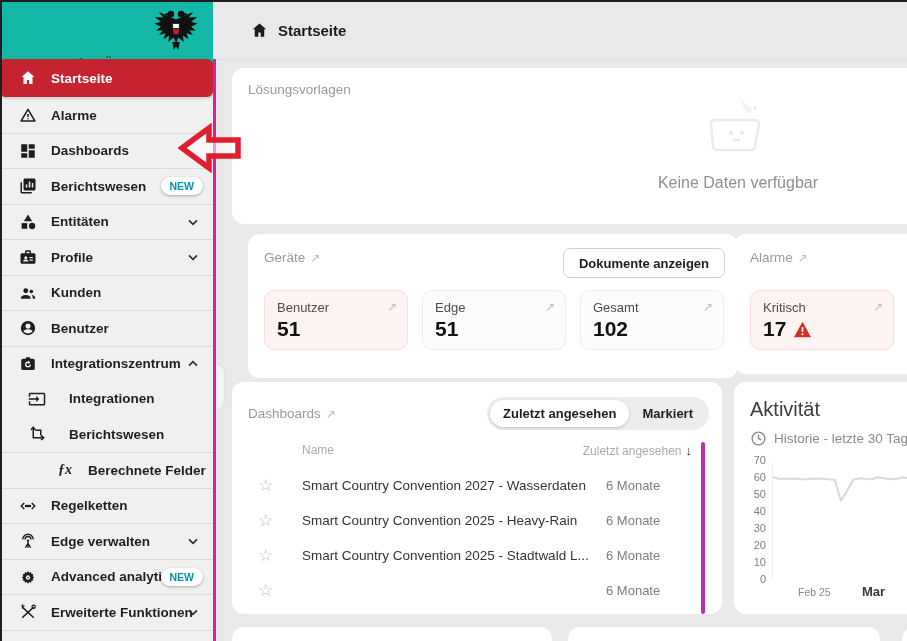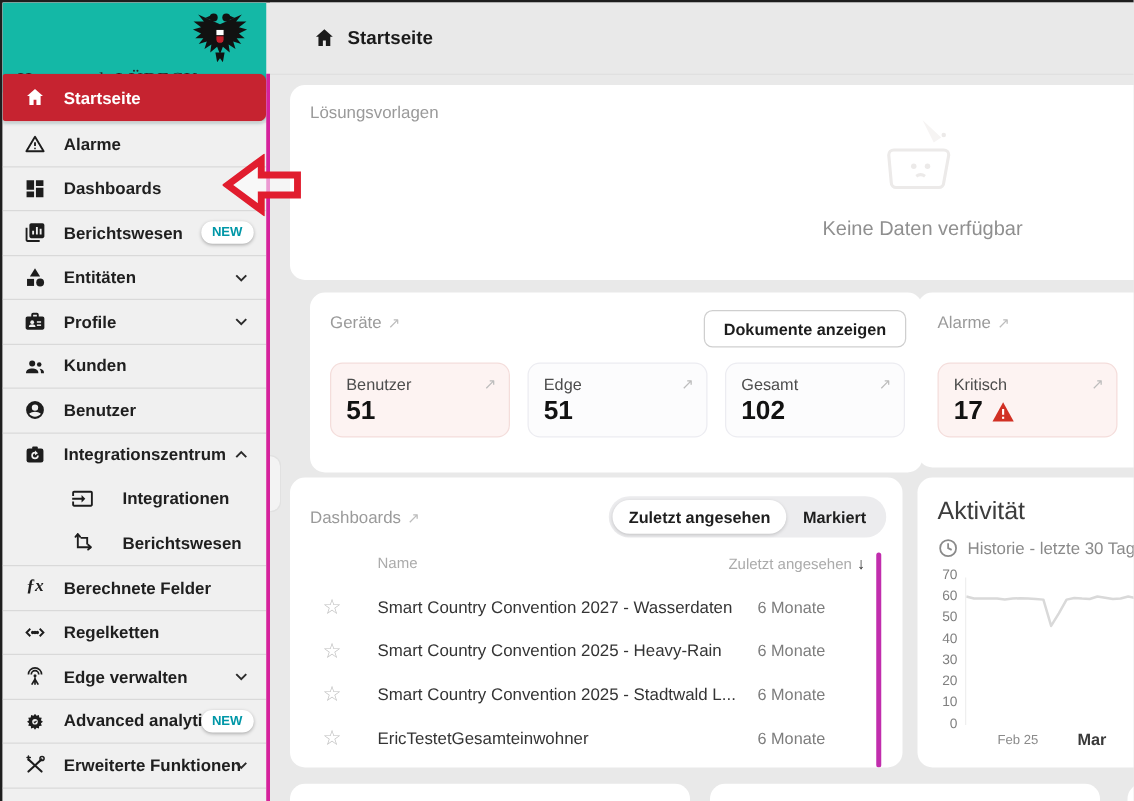--- a/index.html
+++ b/index.html
@@ -16,26 +16,26 @@
   .eagle { position:absolute; right:14px; top:5px; width:46px; height:47px; }
   .nav { position:absolute; top:57px; left:0; right:0; bottom:0; overflow:hidden; }
   .nav-item { height:35.5px; display:flex; align-items:center; padding-left:16px; gap:13px; cursor:pointer; position:relative;
               color:#1f1f1f; }
   .nav-item.divider { border-top:1px solid #d9d9d9; }
   .nav-label { font-size:13.5px; font-weight:600; color:#1f1f1f; white-space:nowrap; }
   .nav-icon { width:20px; height:20px; flex:0 0 20px; display:flex; align-items:center; justify-content:center; color:#1d1d1d; }
   .nav-icon svg { width:18px; height:18px; }
   .nav-item.active { height:38px; background:#c62330; border-radius:3px 6px 6px 3px; box-shadow:0 1px 3px rgba(0,80,80,.35); }
   .nav-item.active .nav-label, .nav-item.active .nav-icon { color:#ffffff; }
-  .nav-item.sub { padding-left:54px;gap:22px; }
+  .nav-item.sub { padding-left:25px;gap:22px; }
   .chev { position:absolute; right:12px; top:50%; transform:translateY(-50%); width:16px; height:16px; color:#2b2b2b; }
   .chev svg { width:16px; height:16px; }
   .new-badge { position:absolute; right:10px; top:50%; transform:translateY(-50%); background:#fff; color:#0097a7;
                font-size:10.5px; font-weight:700; padding:3px 9px; border-radius:11px; box-shadow:0 1px 3px rgba(0,0,0,.3); }
-  .fx-glyph { font-family:"Liberation Serif", serif; font-style:italic; font-weight:700; font-size:14px; }
+  .fx-glyph { font-family:"Liberation Serif", serif; font-style:italic; font-weight:700; font-size:14px;margin-left:37px; }
   .accent-line { position:absolute; left:211px; top:57px; width:3px; height:584px; background:#d6219c; z-index:6; }
   .drag-handle { position:absolute; left:214px; top:362px; width:9px; height:46px; background:#f3f3f3;
                  border:1px solid #e1e1e1; border-left:none; border-radius:0 9px 9px 0; z-index:4; }
 
   
   .anno-arrow { position:absolute; left:176px; top:121px; width:64px; height:50px; z-index:20; pointer-events:none; }
 
   
   .content { position:absolute; left:214px; top:0; width:693px; height:641px; background:#e9e9e9; }
   .topbar { position:absolute; left:0; top:0; right:0; height:58px; background:#e9e9e9; border-bottom:1px solid #e0e0e0;
@@ -427,21 +427,20 @@
           <span class="rname">Smart Country Convention 2025 - Heavy-Rain</span>
           <span class="rlast">6 Monate</span>
         </div>
         <div class="trow">
           <span class="star">☆</span>
           <span class="rname">Smart Country Convention 2025 - Stadtwald L...</span>
           <span class="rlast">6 Monate</span>
         </div>
         <div class="trow">
           <span class="star">☆</span>
-          <span class="rname">EricTestetGesamteinwohner</span>
           <span class="rlast">6 Monate</span>
         </div>
       </div>
       <div class="list-scrollbar"></div>
     </div>
 
     <div class="card card-activity">
       <span class="card-title">Aktivität</span>
       <div class="act-sub">
         <svg class="clock-icon" viewBox="0 0 24 24" fill="none" stroke="currentColor" stroke-width="2">

